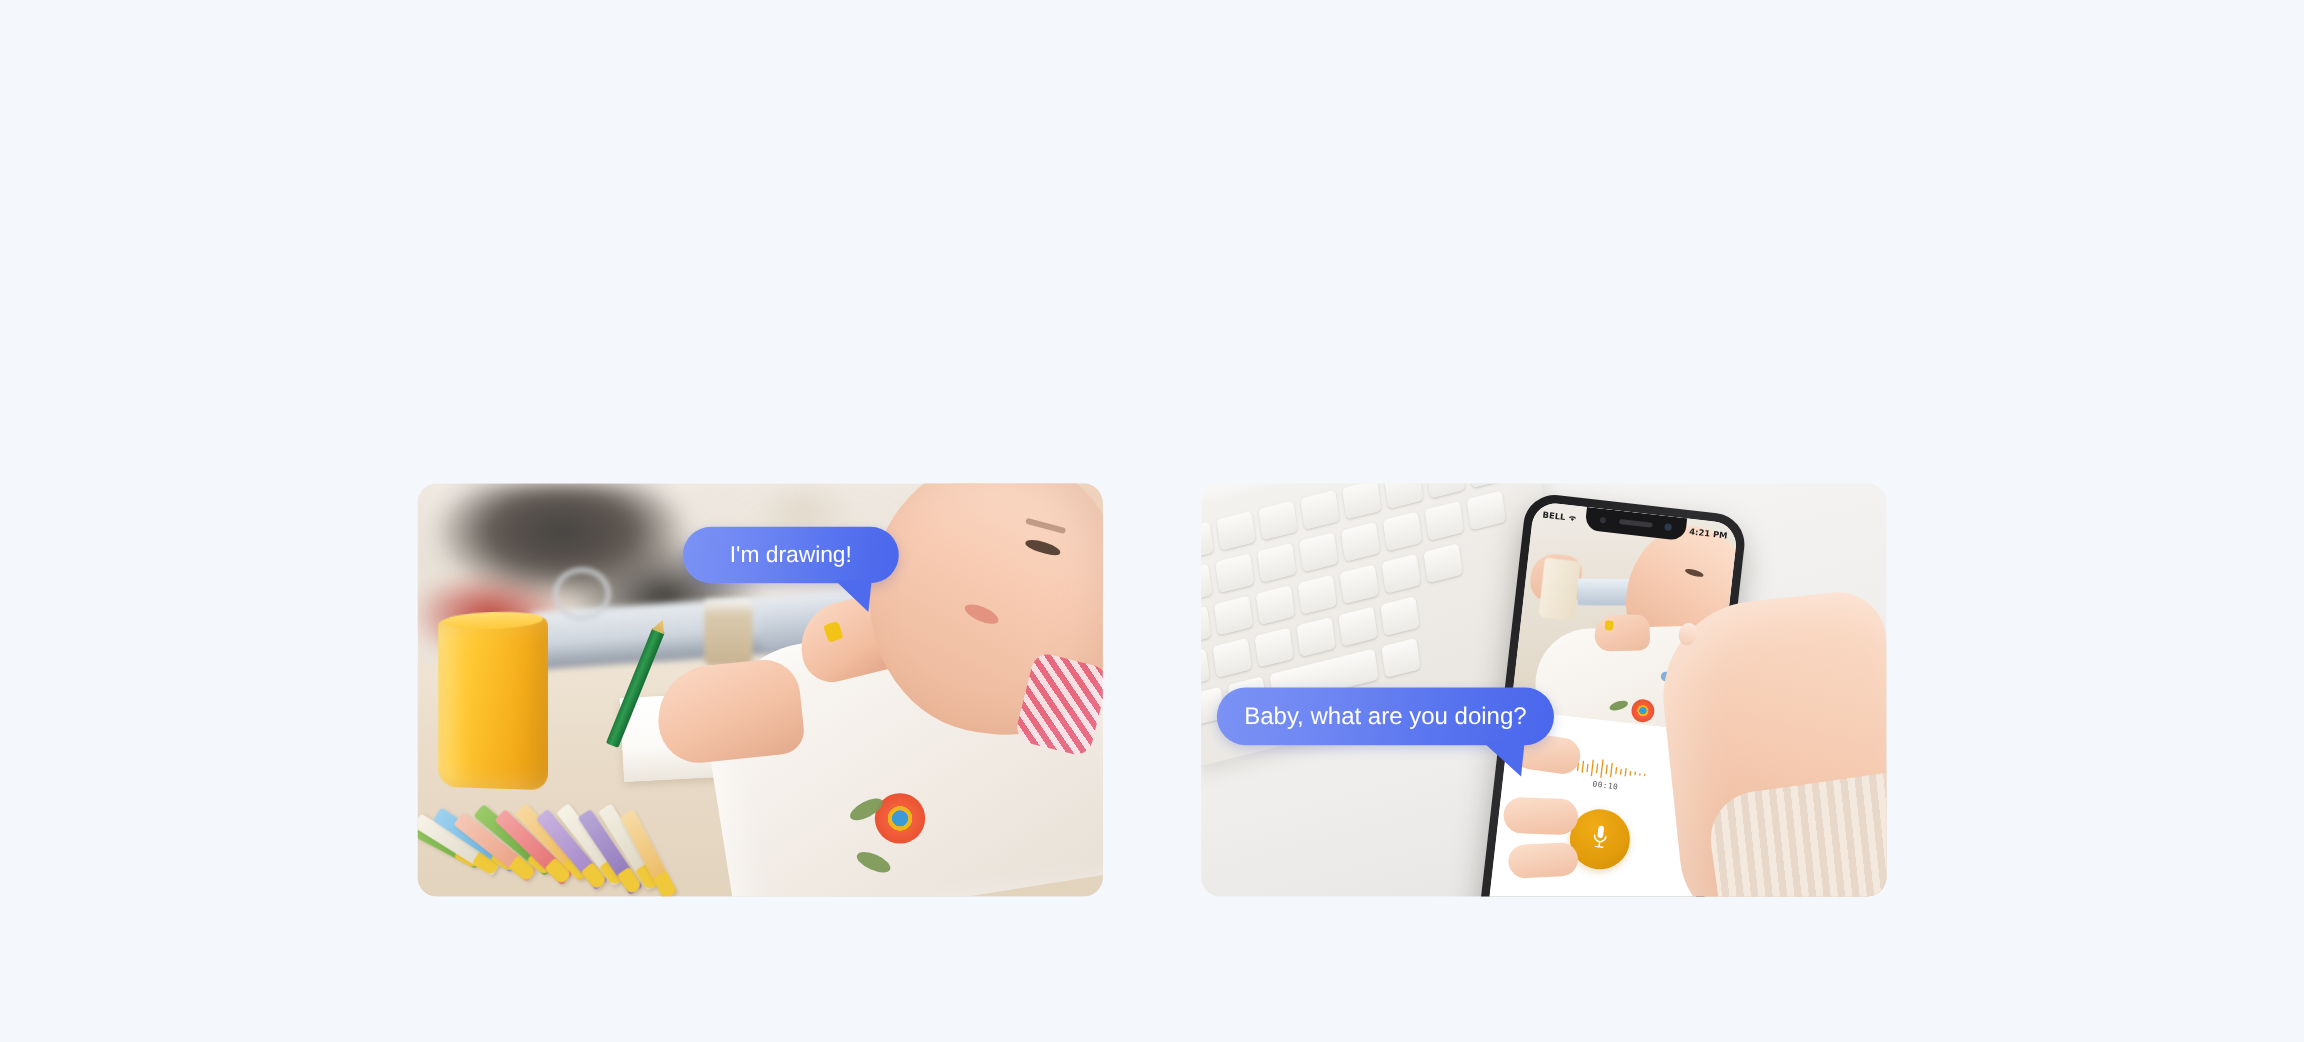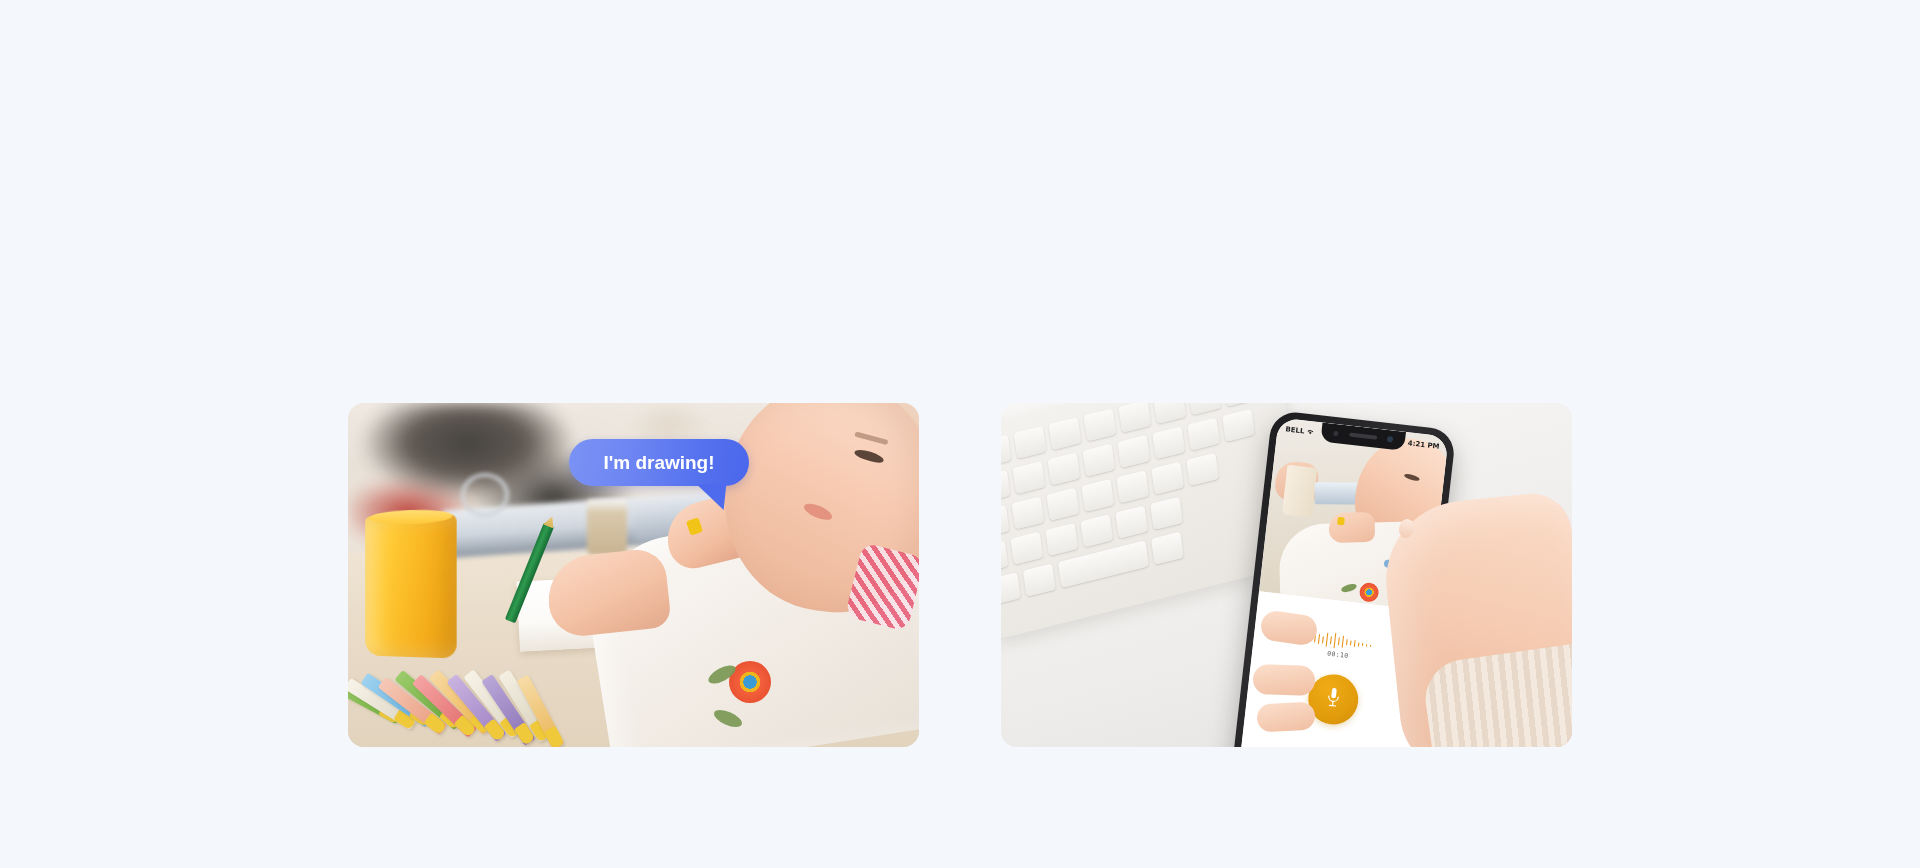--- a/index.html
+++ b/index.html
@@ -453,21 +453,21 @@
     height: 48px;
     font-size: 20px;
     border-radius: 24px;
   }
   .bubble-right::after {
     right: 26px; bottom: -26px;
     border-width: 28px 0 0 34px;
     border-color: #4e6aed transparent transparent transparent;
     transform: skewX(-6deg);
   }
-  .bubble-text { position: relative; z-index: 2; white-space: nowrap; font-weight: bold; }
+  .bubble-text { position: relative; z-index: 2; white-space: nowrap; }
 </style>
 </head>
 <body>
 
 <div class="page">
 
 
   <div class="media-row">
 
     <div class="media-card">
@@ -667,16 +667,19 @@
         </div>
 
         <div class="pr-holdhand"></div>
         <div class="pr-finger" style="left:260px; top:210px; width:56px; height:30px; transform:rotate(8deg)"></div>
         <div class="pr-finger" style="left:252px; top:262px; width:62px; height:30px; transform:rotate(2deg)"></div>
         <div class="pr-finger" style="left:256px; top:300px; width:58px; height:28px; transform:rotate(-3deg)"></div>
         <div class="pr-nail" style="left:398px; top:116px; transform:rotate(12deg)"></div>
         <div class="pr-sleeve"></div>
       </div>
 
+      <div class="bubble bubble-right">
+        <span class="bubble-text">Baby, what are you doing?</span>
+      </div>
     </div>
 
   </div>
 </div>
 
 </body></html>

